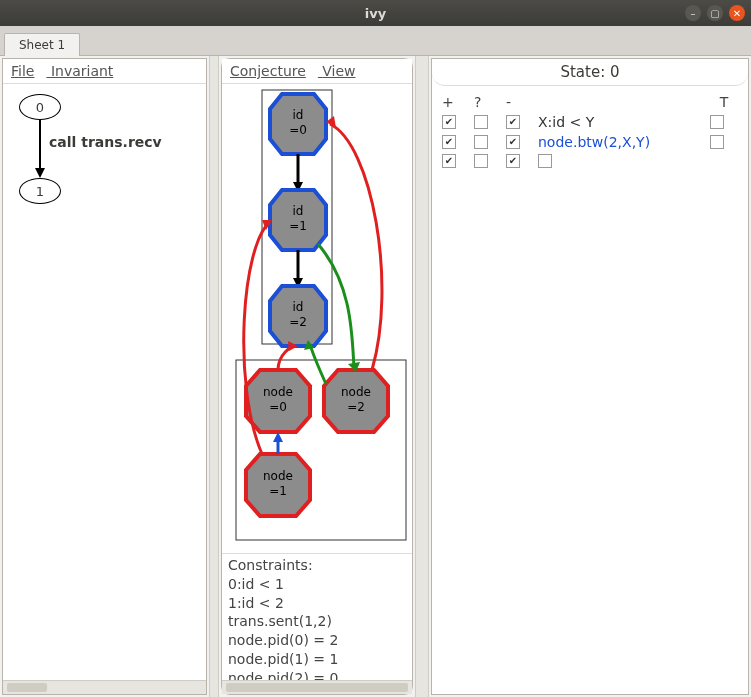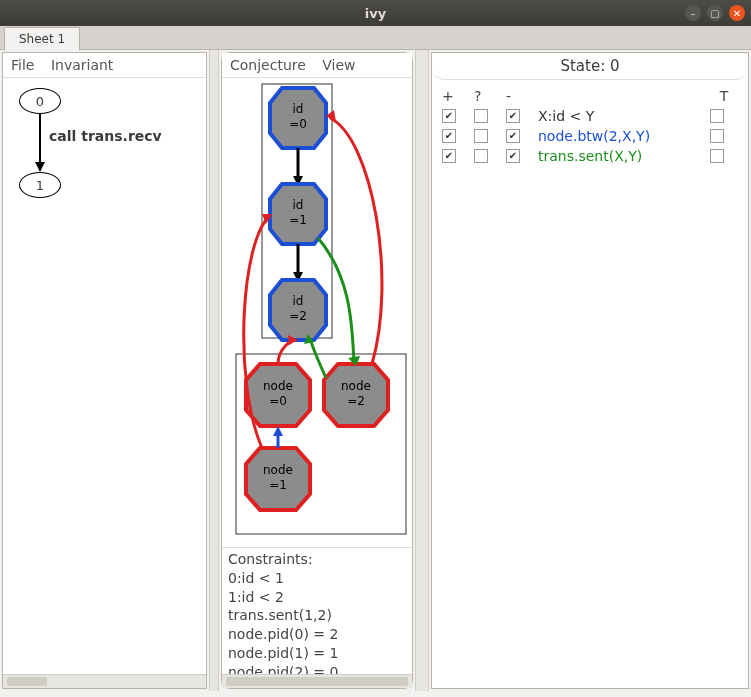--- a/index.html
+++ b/index.html
@@ -38,21 +38,21 @@
   .winbtn {
     width: 16px; height: 16px; border-radius: 50%;
     display: flex; align-items: center; justify-content: center;
     font-size: 10px;
   }
   .winbtn.min { background: #595752; color: #ddd; }
   .winbtn.max { background: #595752; color: #ddd; }
   .winbtn.close { background: #e95420; color: #fff; }
   
   .tabbar {
-    height: 24px;
+    height: 30px;
     background: #d6d3cf;
     border-bottom: 1px solid #b8b4ab;
     display: flex;
     align-items: flex-end;
     padding-left: 4px;
   }
   .tab {
     background: #f2f1f0;
     border: 1px solid #b8b4ab;
     border-bottom: none;
@@ -75,20 +75,21 @@
   }
   .left-pane { width: 205px; }
   .mid-pane  { width: 192px; display:flex; flex-direction:column;border-radius:9px;}
   .right-pane{ flex: 1; }
   .menubar {
     padding: 4px 8px;
     font-size: 14px;
     color: #555;
     background: #fff;
     border-bottom: 1px solid #e0ddd7;
+    text-decoration: underline;
   }
   .menubar span { margin-right: 12px; cursor: default; }
   .sash-v {
     width: 14px;
     background: #e7e5e0;
     border-left: 1px solid #cfccc4;
     border-right: 1px solid #cfccc4;
   }
   .sash-v.small { width: 10px; }
   
@@ -316,19 +317,18 @@
         <span class="cbox checked"></span>
         <span class="cbox"></span>
         <span class="cbox checked"></span>
         <span class="label" style="color:#1b4fd6">node.btw(2,X,Y)</span>
         <span class="cbox"></span>
       </div>
       <div class="prop-row">
         <span class="cbox checked"></span>
         <span class="cbox"></span>
         <span class="cbox checked"></span>
-        <span class="label" style="color:#1a8f1a">trans.sent(X,Y)</span>
         <span class="cbox"></span>
       </div>
     </div>
   </div>
 
 </div>
 
 </body></html>

